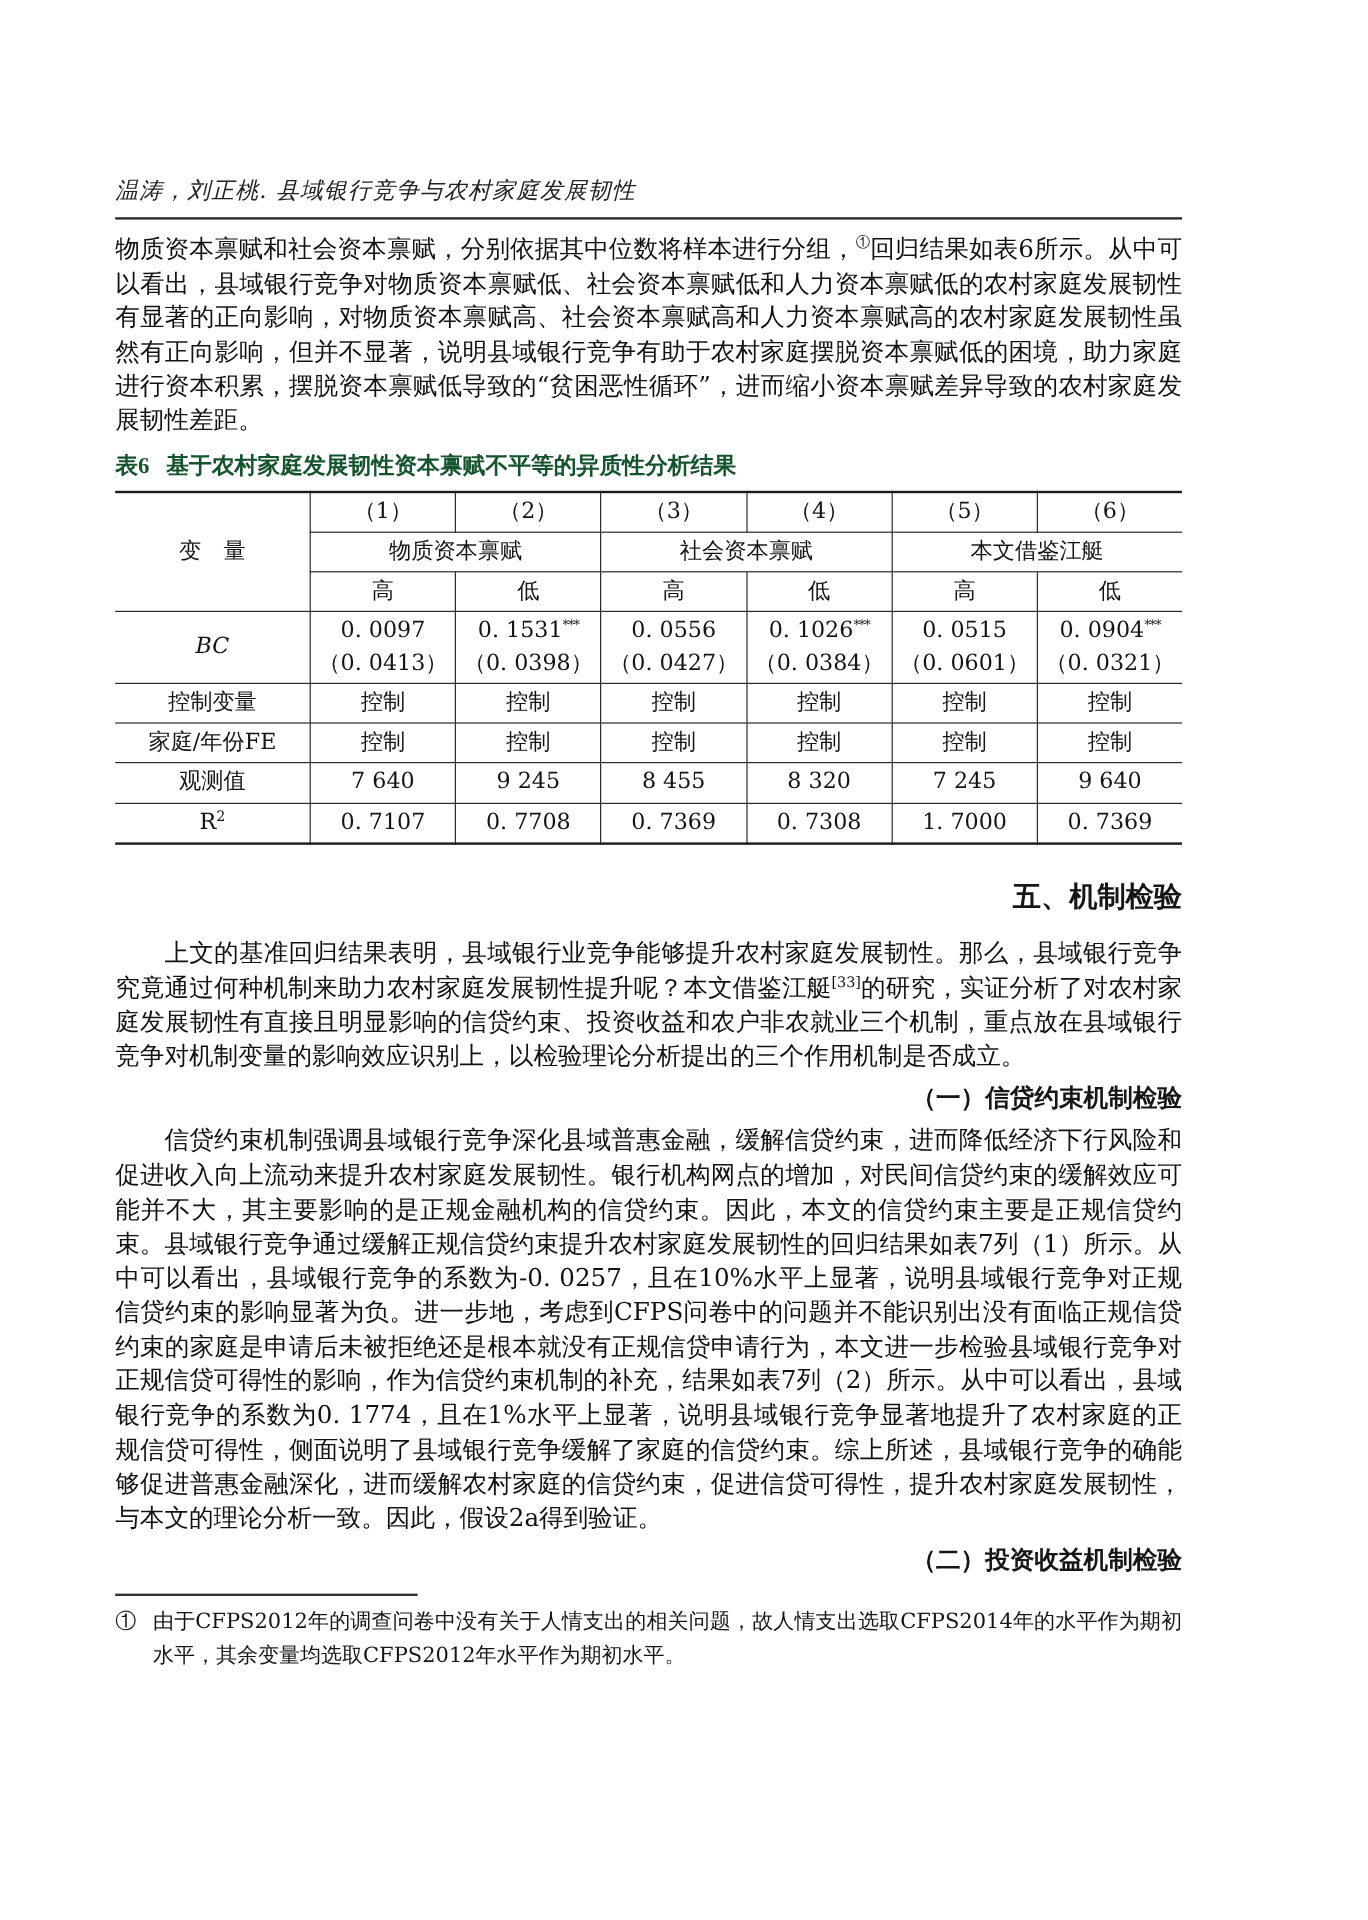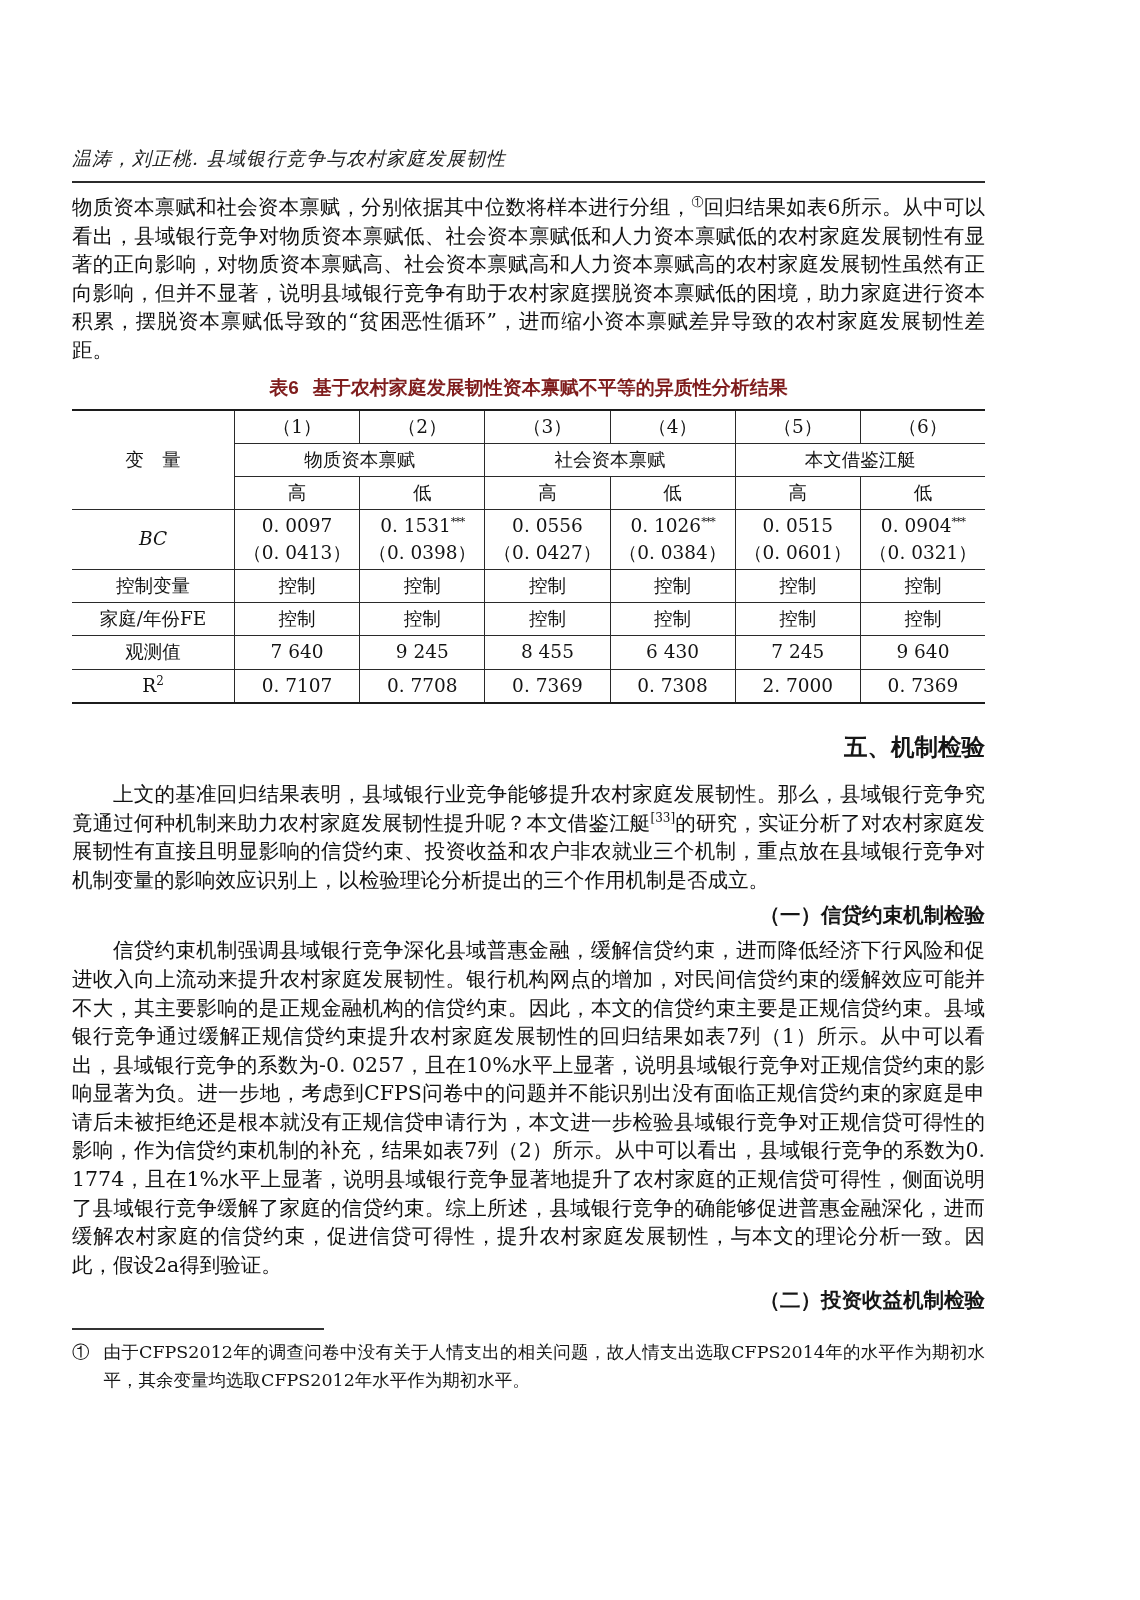--- a/index.html
+++ b/index.html
@@ -4,21 +4,21 @@
 <style>
   html, body { margin: 0; padding: 0; background: #ffffff; }
   body {
     width: 1140px; height: 1600px; overflow: hidden;
     font-family: "DejaVu Serif", "Liberation Serif", serif;
     color: #111;
   }
   .page {
     box-sizing: border-box;
     width: 1140px; height: 1600px;
-    padding: 146px 155px 0 72px;
+    padding: 146px 155px 0 96px;
   }
   
   .running-head {
     font-style: italic;
     font-size: 19px;
     letter-spacing: 1px;
     color: #222;
   }
   .head-rule {
     border: 0;
@@ -34,25 +34,24 @@
   }
   .first-para { margin-top: 10px; }
   .indent { text-indent: 2em; }
   sup.fn-ref, sup.cite-ref {
     font-size: 12px;
     line-height: 0;
   }
   
   .tbl-caption {
     margin-top: 10px;
-    text-align: center;
-    font-family: Liberation Sans, sans-serif;
+    font-family: Liberation Serif, serif;
     font-weight: bold;
     font-size: 19px;
-    color: #7f1d1d;
+    color: #14532d;
   }
   .tbl-caption .cap-label { margin-right: 14px; }
   table.data-table {
     width: 100%;
     margin-top: 8px;
     border-collapse: collapse;
     border-top: 2.5px solid #1c1c1c;
     border-bottom: 2.5px solid #1c1c1c;
     font-size: 18.5px;
     text-align: center;
@@ -170,31 +169,31 @@
         <td>控制</td>
         <td>控制</td>
         <td>控制</td>
         <td>控制</td>
       </tr>
       <tr>
         <td>观测值</td>
         <td>7 640</td>
         <td>9 245</td>
         <td>8 455</td>
-        <td>6 430</td>
+        <td>8 320</td>
         <td>7 245</td>
         <td>9 640</td>
       </tr>
       <tr>
         <td><span>R</span><sup class="small-sup">2</sup></td>
         <td>0. 7107</td>
         <td>0. 7708</td>
         <td>0. 7369</td>
         <td>0. 7308</td>
-        <td>2. 7000</td>
+        <td>1. 7000</td>
         <td>0. 7369</td>
       </tr>
     </tbody>
   </table>
 
   <div class="section-heading">五、机制检验</div>
 
   <p class="body-text indent"><span>上文的基准回归结果表明，县域银行业竞争能够提升农村家庭发展韧性。那么，县域银行竞争究竟通过何种机制来助力农村家庭发展韧性提升呢？本文借鉴江艇</span><sup class="cite-ref">[33]</sup><span>的研究，实证分析了对农村家庭发展韧性有直接且明显影响的信贷约束、投资收益和农户非农就业三个机制，重点放在县域银行竞争对机制变量的影响效应识别上，以检验理论分析提出的三个作用机制是否成立。</span></p>
 
   <div class="sub-heading">（一）信贷约束机制检验</div>

